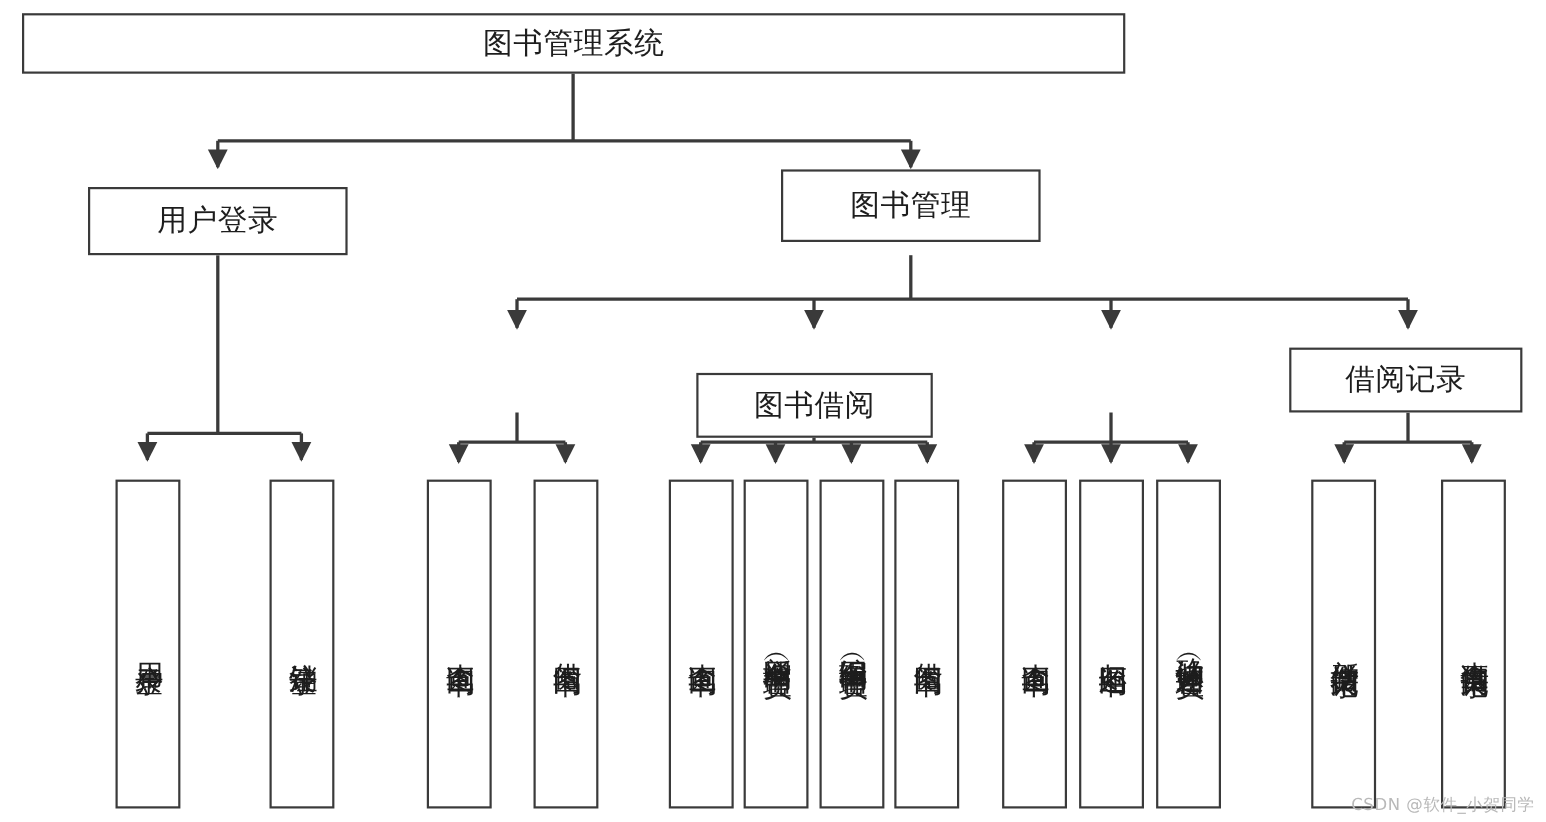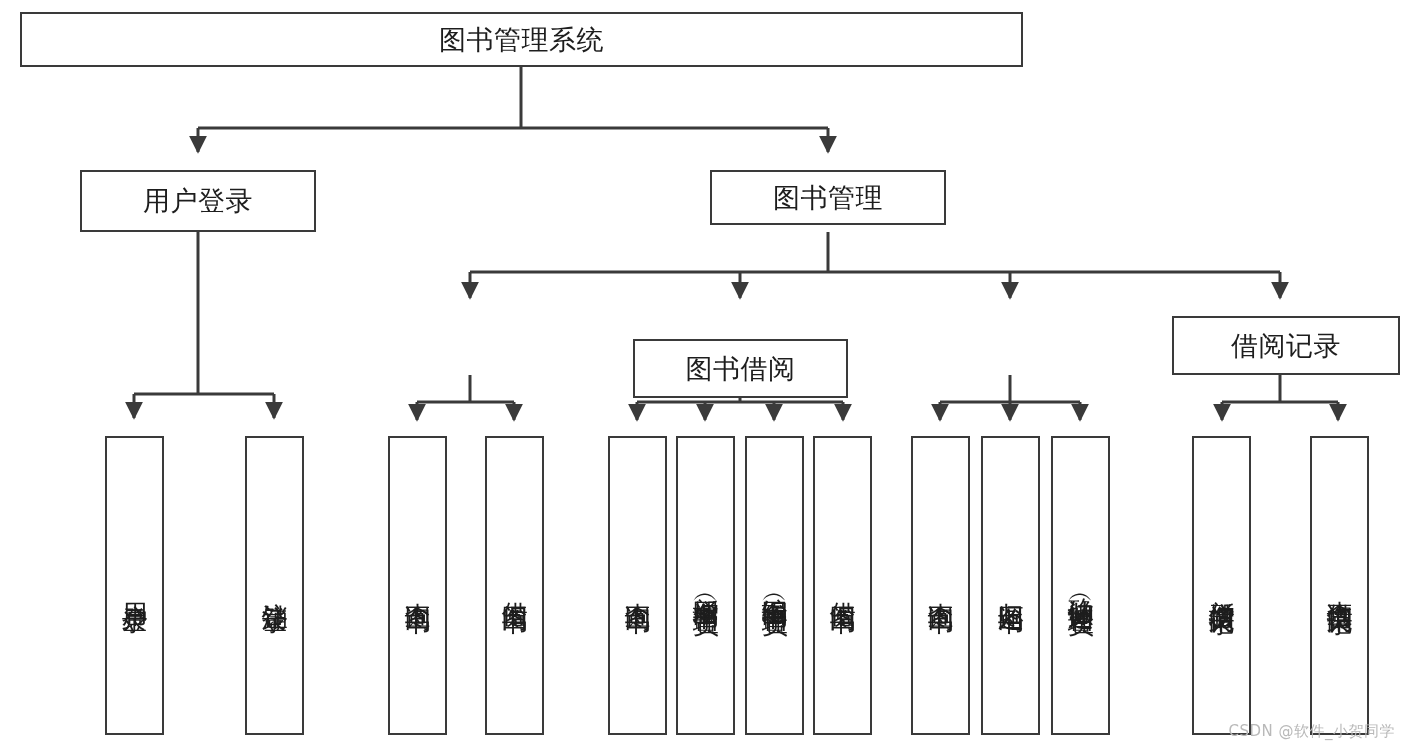--- a/index.html
+++ b/index.html
@@ -131,28 +131,28 @@
     </g>
   </svg>
 
   <div class="node h" style="left:20px; top:12px; width:1003px; height:55px;">
     <span>图书管理系统</span>
   </div>
 
   <div class="node h" style="left:80px; top:170px; width:236px; height:62px;">
     <span>用户登录</span>
   </div>
-  <div class="node h" style="left:710px; top:170px; width:236px; height:55px;">
+  <div class="node h" style="left:710px; top:154px; width:236px; height:66px;">
     <span>图书管理</span>
   </div>
 
   <div class="node h" style="left:633px; top:303px; width:215px; height:59px;margin-top:36px;">
     <span>图书借阅</span>
   </div>
-  <div class="node h" style="left:1172px; top:316px; width:228px; height:59px;">
+  <div class="node h" style="left:1172px; top:316px; width:212px; height:59px;">
     <span>借阅记录</span>
   </div>
 
   <div class="node v" style="left:105px; top:436px; width:59px; height:299px;">
     <span class="vtext">用户登录</span>
   </div>
   <div class="node v" style="left:245px; top:436px; width:59px; height:299px;">
     <span class="vtext">注销登录</span>
   </div>
 

